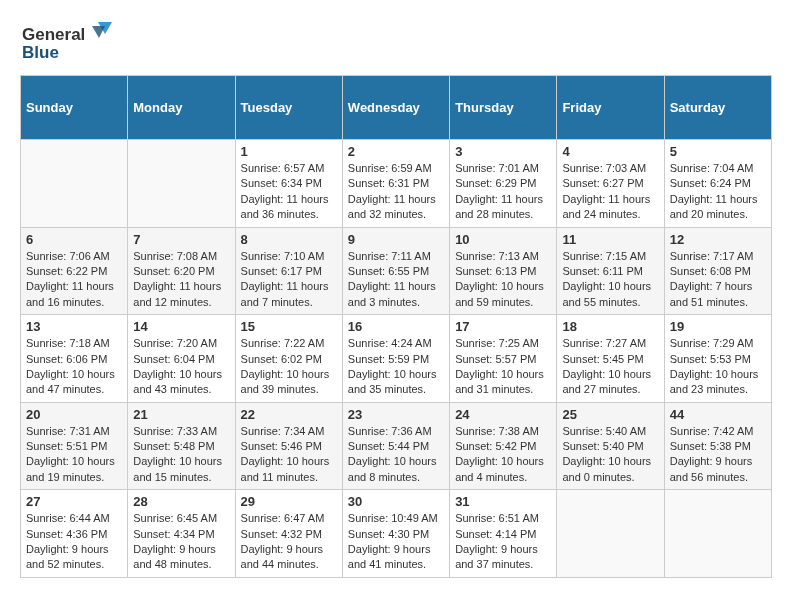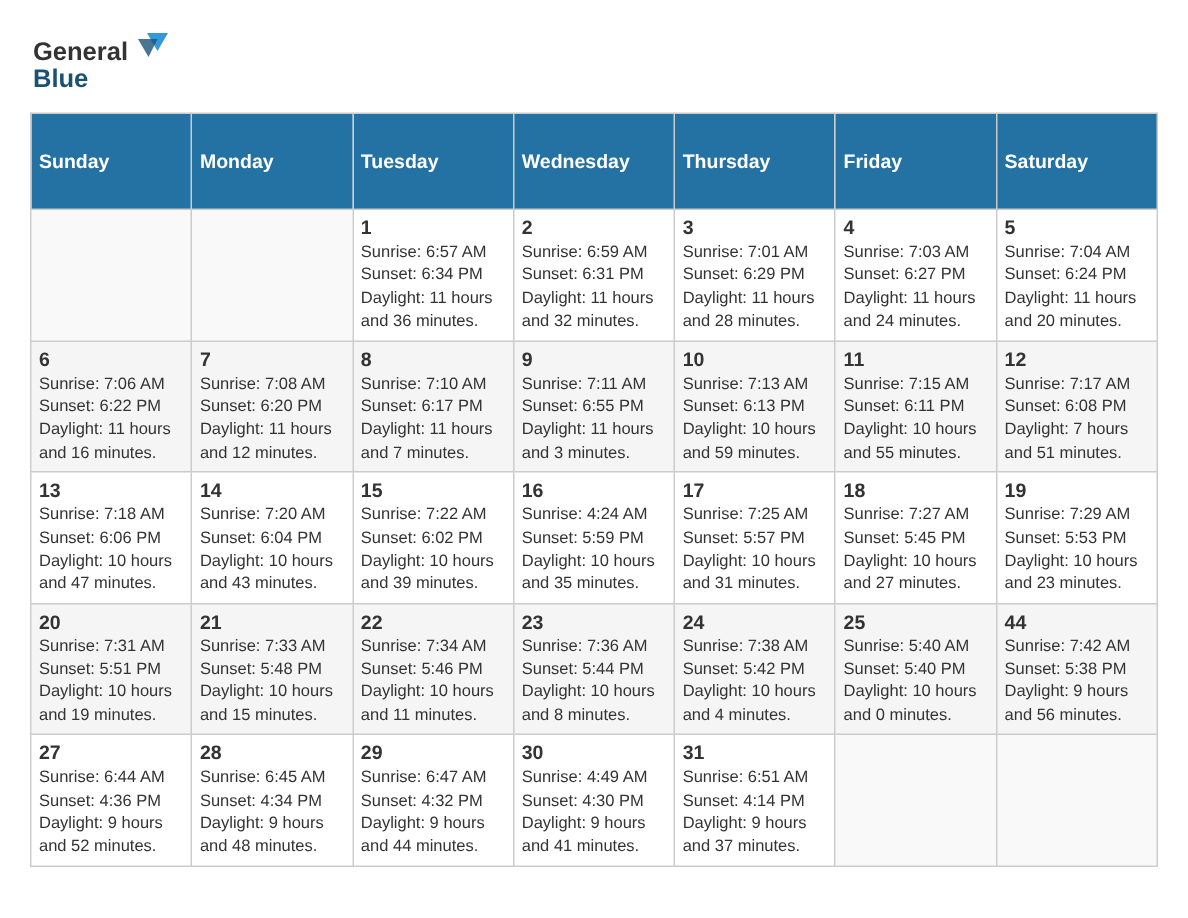--- a/index.html
+++ b/index.html
@@ -227,21 +227,21 @@
         <td>
           <span class="day-number">28</span>
           <div class="day-info"><span>Sunrise: 6:45 AM</span><br><span>Sunset: 4:34 PM</span><br><span>Daylight: 9 hours and 48 minutes.</span></div>
         </td>
         <td>
           <span class="day-number">29</span>
           <div class="day-info"><span>Sunrise: 6:47 AM</span><br><span>Sunset: 4:32 PM</span><br><span>Daylight: 9 hours and 44 minutes.</span></div>
         </td>
         <td>
           <span class="day-number">30</span>
-          <div class="day-info"><span>Sunrise: 4:49 AM</span><br><span>Sunset: 4:30 PM</span><br><span>Daylight: 9 hours and 41 minutes.</span></div>
+          <div class="day-info"><span>Sunrise: 10:49 AM</span><br><span>Sunset: 4:30 PM</span><br><span>Daylight: 9 hours and 41 minutes.</span></div>
         </td>
         <td>
           <span class="day-number">31</span>
           <div class="day-info"><span>Sunrise: 6:51 AM</span><br><span>Sunset: 4:14 PM</span><br><span>Daylight: 9 hours and 37 minutes.</span></div>
         </td>
         <td class="empty-cell"></td>
         <td class="empty-cell"></td>
       </tr>
     </tbody>
 </table>

